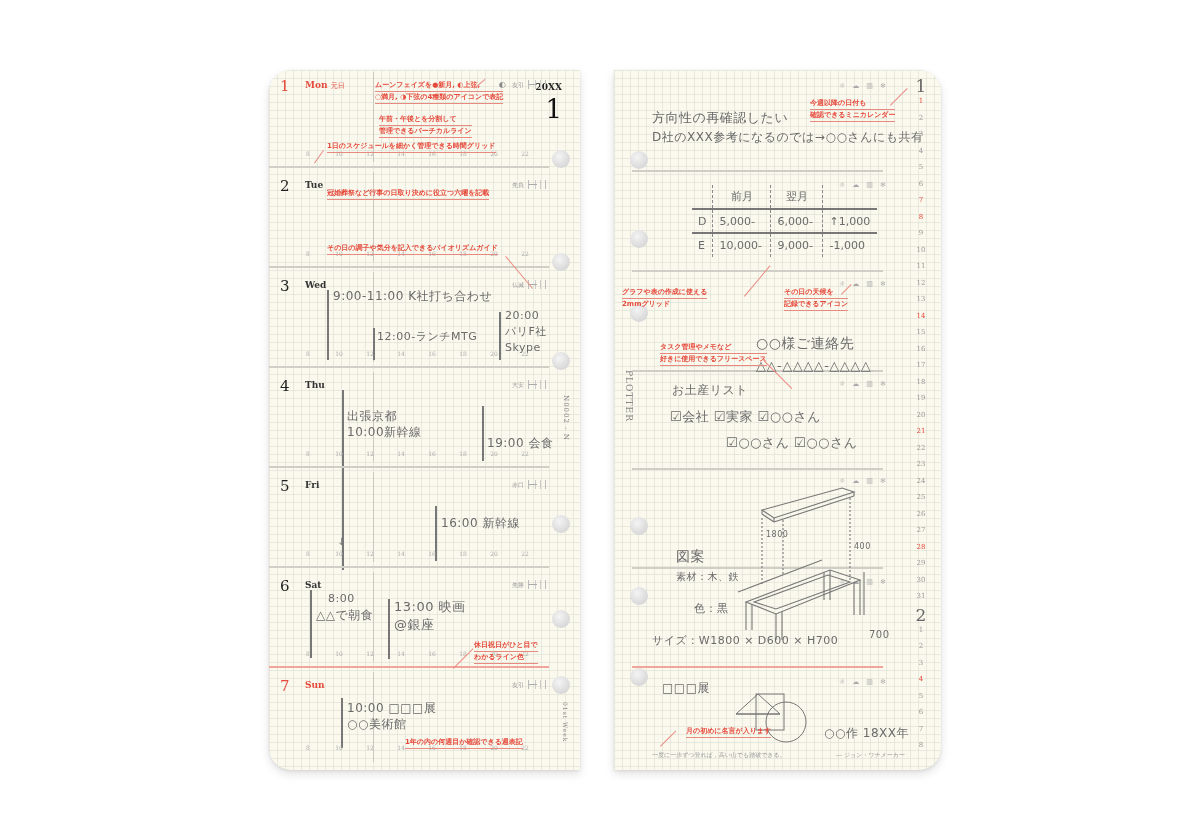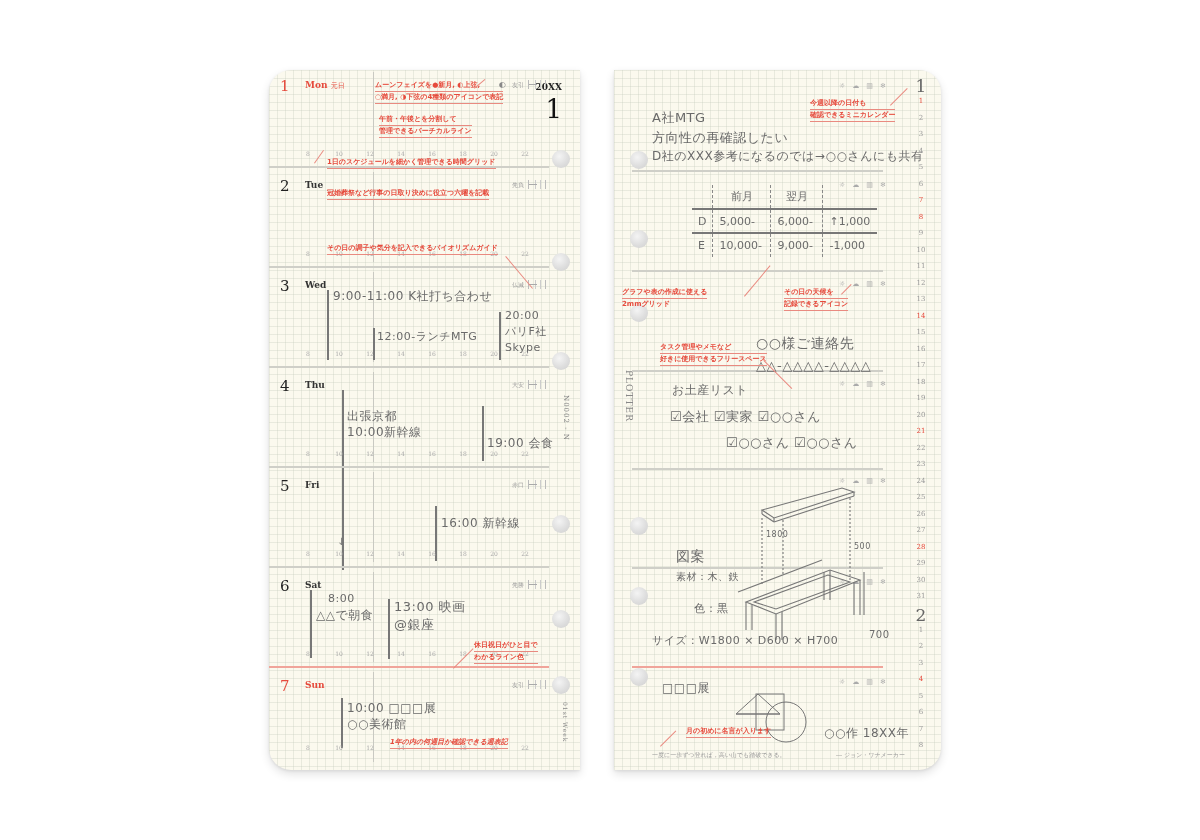--- a/index.html
+++ b/index.html
@@ -248,37 +248,37 @@
 
   <div class="note" style="left:106px; top:10px;">
       <span>ムーンフェイズを●新月, ◐上弦,</span>
       <span>○満月, ◑下弦の4種類のアイコンで表記</span>
     </div>
   <div class="leader" style="left:205px; top:18px; width:14px; transform:rotate(-40deg);"></div>
   <div class="note" style="left:110px; top:44px;">
       <span>午前・午後とを分割して</span>
       <span>管理できるバーチカルライン</span>
     </div>
-  <div class="note" style="left:58px; top:87px;">
+  <div class="note" style="left:58px; top:71px;">
       <span>1日のスケジュールを細かく管理できる時間グリッド</span>
     </div>
   <div class="leader" style="left:45px; top:93px; width:16px; transform:rotate(-55deg);"></div>
   <div class="note" style="left:58px; top:118px;">
       <span>冠婚葬祭など行事の日取り決めに役立つ六曜を記載</span>
     </div>
   <div class="note" style="left:58px; top:173px;">
       <span>その日の調子や気分を記入できるバイオリズムガイド</span>
     </div>
   <div class="leader" style="left:237px; top:186px; width:42px; transform:rotate(50deg);"></div>
   <div class="note" style="left:205px; top:570px;">
       <span>休日祝日がひと目で</span>
       <span>わかるライン色</span>
     </div>
   <div class="leader" style="left:184px; top:598px; width:28px; transform:rotate(-45deg);"></div>
-  <div class="note" style="left:121px; top:667px;font-style:italic;">
+  <div class="note" style="left:136px; top:667px;">
       <span>1年の内の何週目か確認できる週表記</span>
     </div>
 </div>
 
 <div id="right-page" class="page">
   <div class="hole" style="left:16px; top:81px;"></div>
   <div class="hole" style="left:16px; top:160px;"></div>
   <div class="hole" style="left:16px; top:234px;"></div>
   <div class="hole" style="left:16px; top:447px;"></div>
   <div class="hole" style="left:16px; top:517px;"></div>
@@ -295,21 +295,20 @@
   <div class="weather" style="top:608px;">☼☁▥❄</div>
 
   <div class="r-section-line" style="top:100px;"></div>
   <div class="r-section-line" style="top:200px;"></div>
   <div class="r-section-line" style="top:300px;"></div>
   <div class="r-section-line" style="top:398px;"></div>
   <div class="r-section-line" style="top:497px;"></div>
   <div class="r-section-line redline" style="top:596px;"></div>
 
   <div class="hand" style="left:38px; top:38px; font-size:13px; line-height:1.5;">
-    <div>A社MTG</div>
     <div>方向性の再確認したい</div>
     <div style="font-size:12px;">D社のXXX参考になるのでは→○○さんにも共有</div>
   </div>
 
   <table class="tbl" style="left:78px; top:115px;">
     <tbody>
         <tr class="hdr">
       <td class="first" style="width:18px;"></td>
       <td style="width:58px; text-align:center;">前月</td>
       <td style="width:52px; text-align:center;">翌月</td>
@@ -360,21 +359,21 @@
       <line x1="48" y1="142" x2="48" y2="170"></line>
       <line x1="126" y1="110" x2="126" y2="145"></line>
       <line x1="120" y1="112" x2="120" y2="145"></line>
       <line x1="90" y1="102" x2="90" y2="130"></line>
       <line x1="96" y1="100" x2="96" y2="130"></line>
       <line x1="4" y1="122" x2="88" y2="90"></line>
       <line x1="130" y1="102" x2="130" y2="145"></line>
     </g>
   </svg>
   <div class="hand" style="left:152px; top:460px; font-size:8px;">1800</div>
-  <div class="hand" style="left:240px; top:472px; font-size:8px;">500</div>
+  <div class="hand" style="left:240px; top:472px; font-size:8px;">400</div>
   <div class="hand" style="left:255px; top:518px; font-size:10px;margin-top:40px;">700</div>
 
   <div class="hand" style="left:62px; top:477px; font-size:14px;">図案</div>
   <div class="hand" style="left:62px; top:500px; font-size:10px;">素材：木、鉄</div>
   <div class="hand" style="left:80px; top:532px; font-size:11px;">色：黒</div>
   <div class="hand" style="left:38px; top:564px; font-size:11px;">サイズ：W1800 × D600 × H700</div>
 
   <div class="hand" style="left:48px; top:610px; font-size:12px;">□□□展</div>
   <svg style="position:absolute; left:120px; top:620px;" width="80" height="55">
     <g stroke="#777" fill="none" stroke-width="1">

